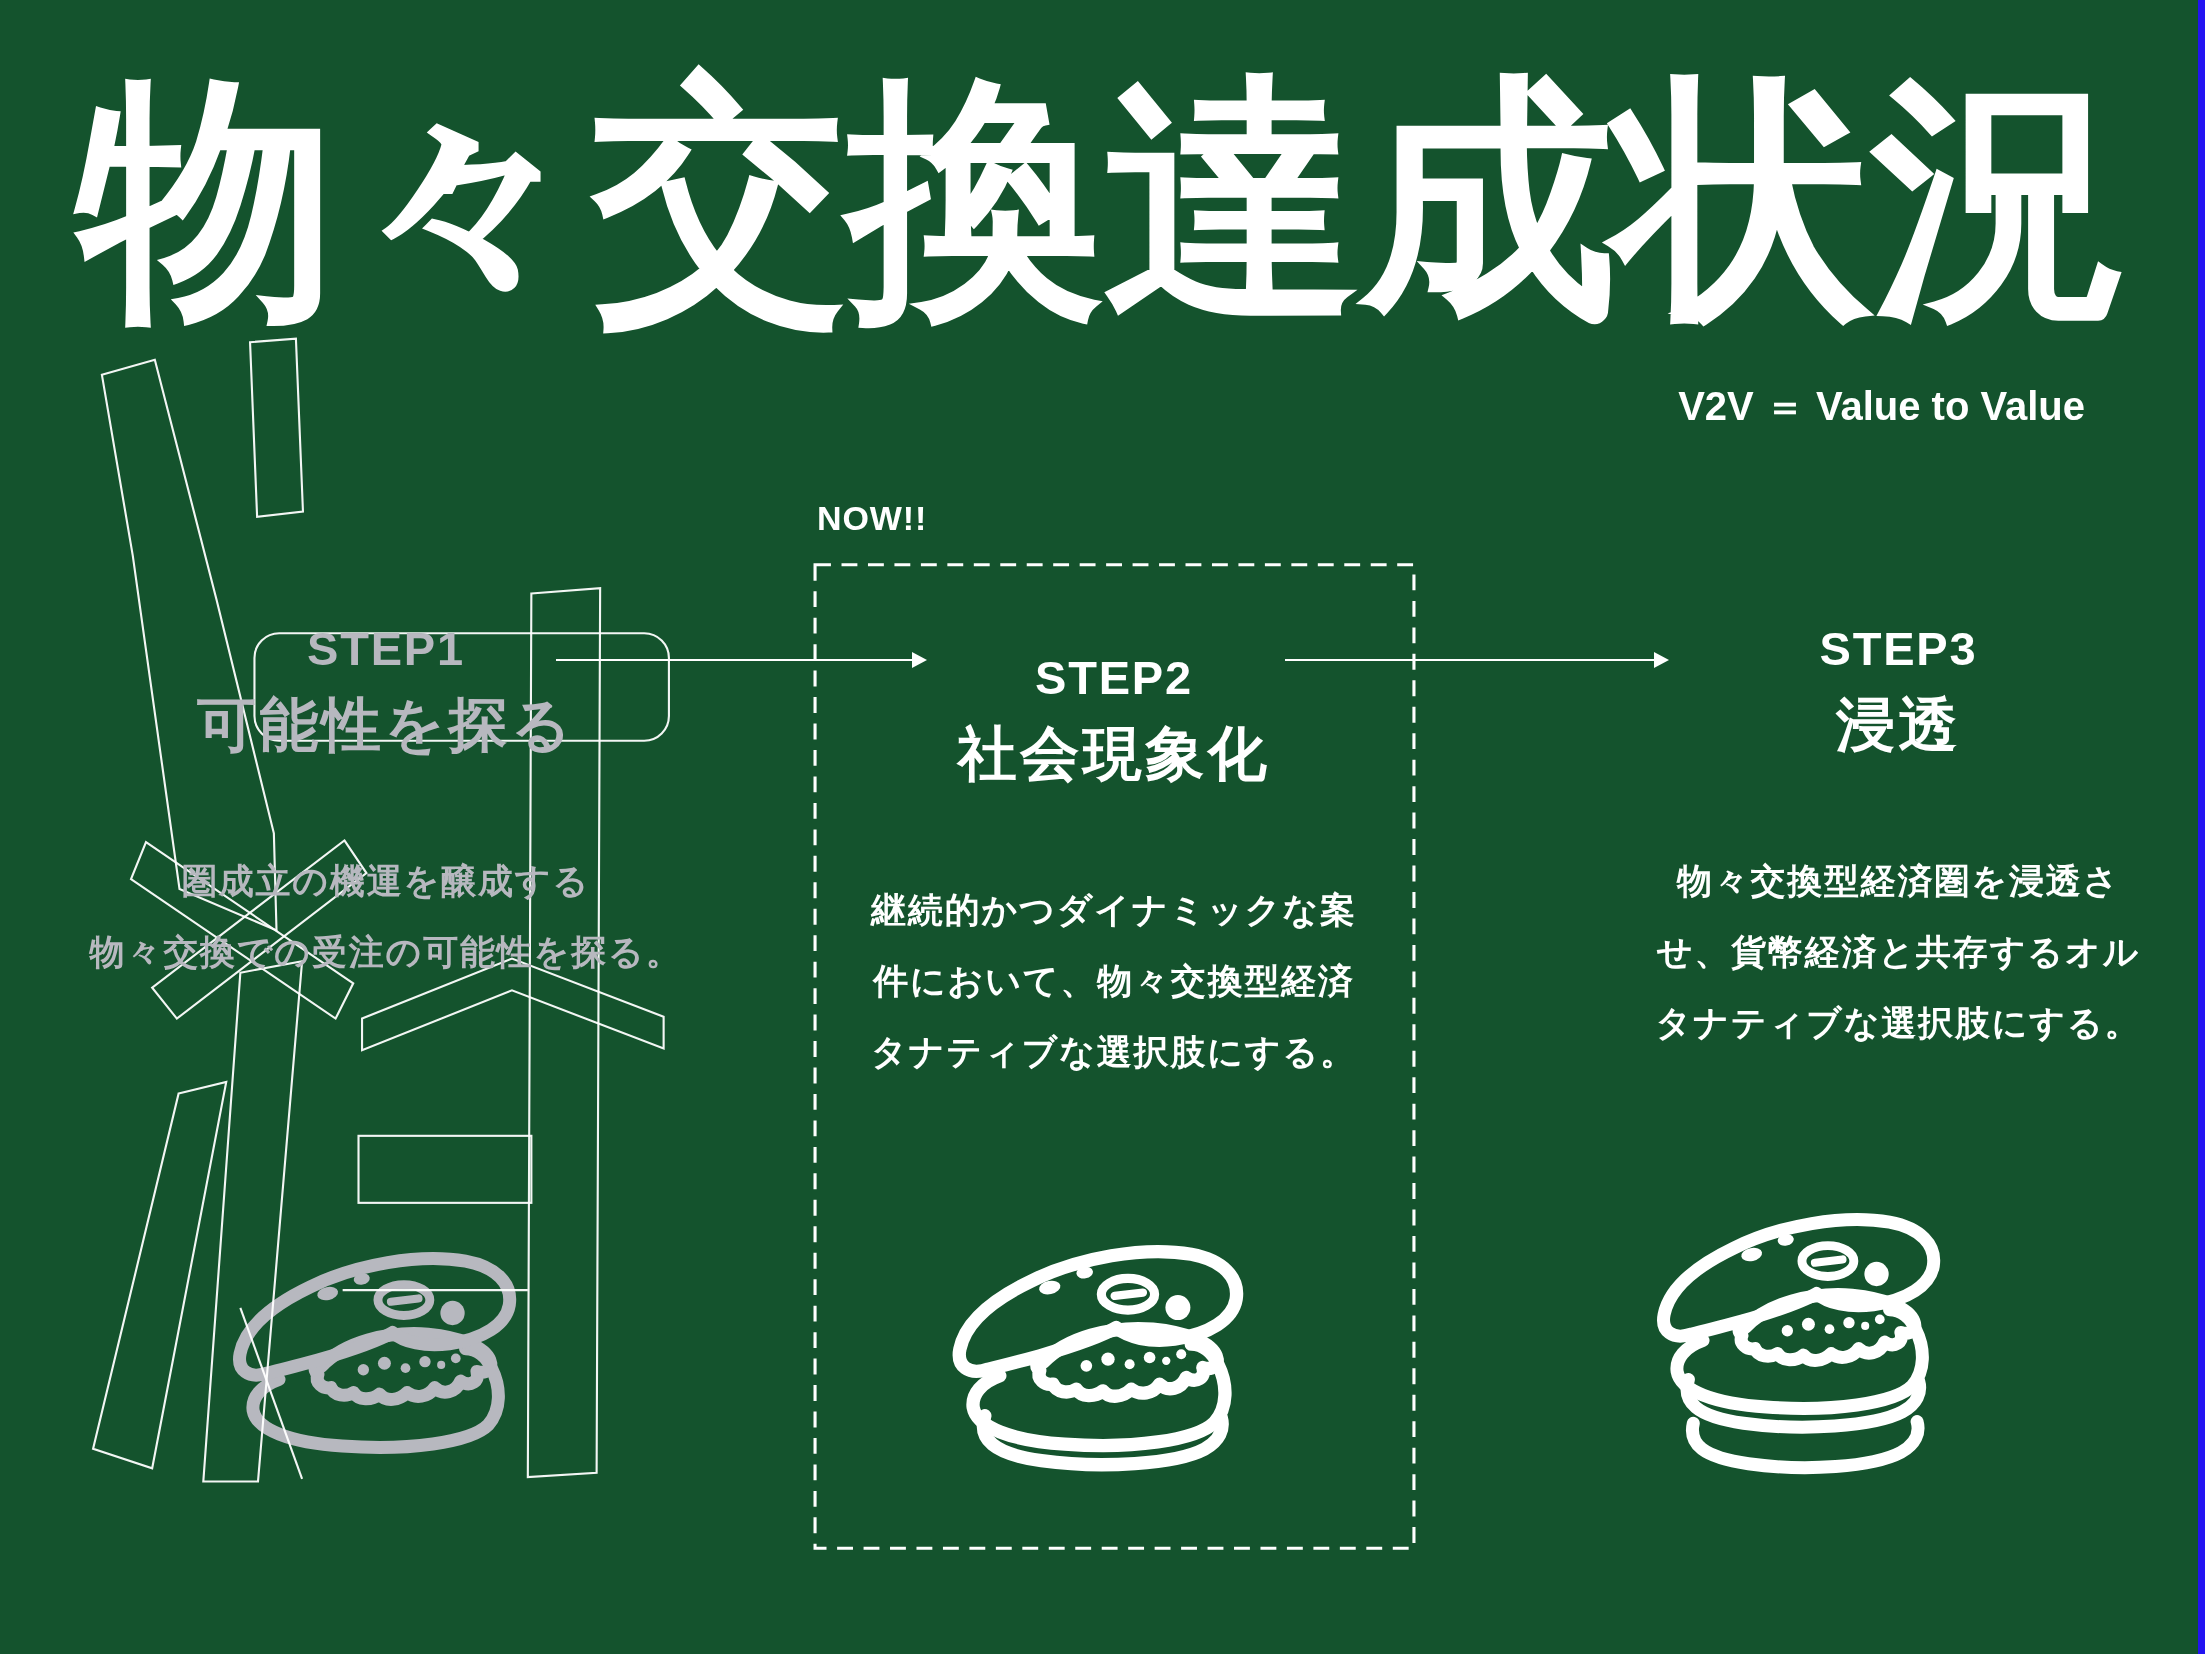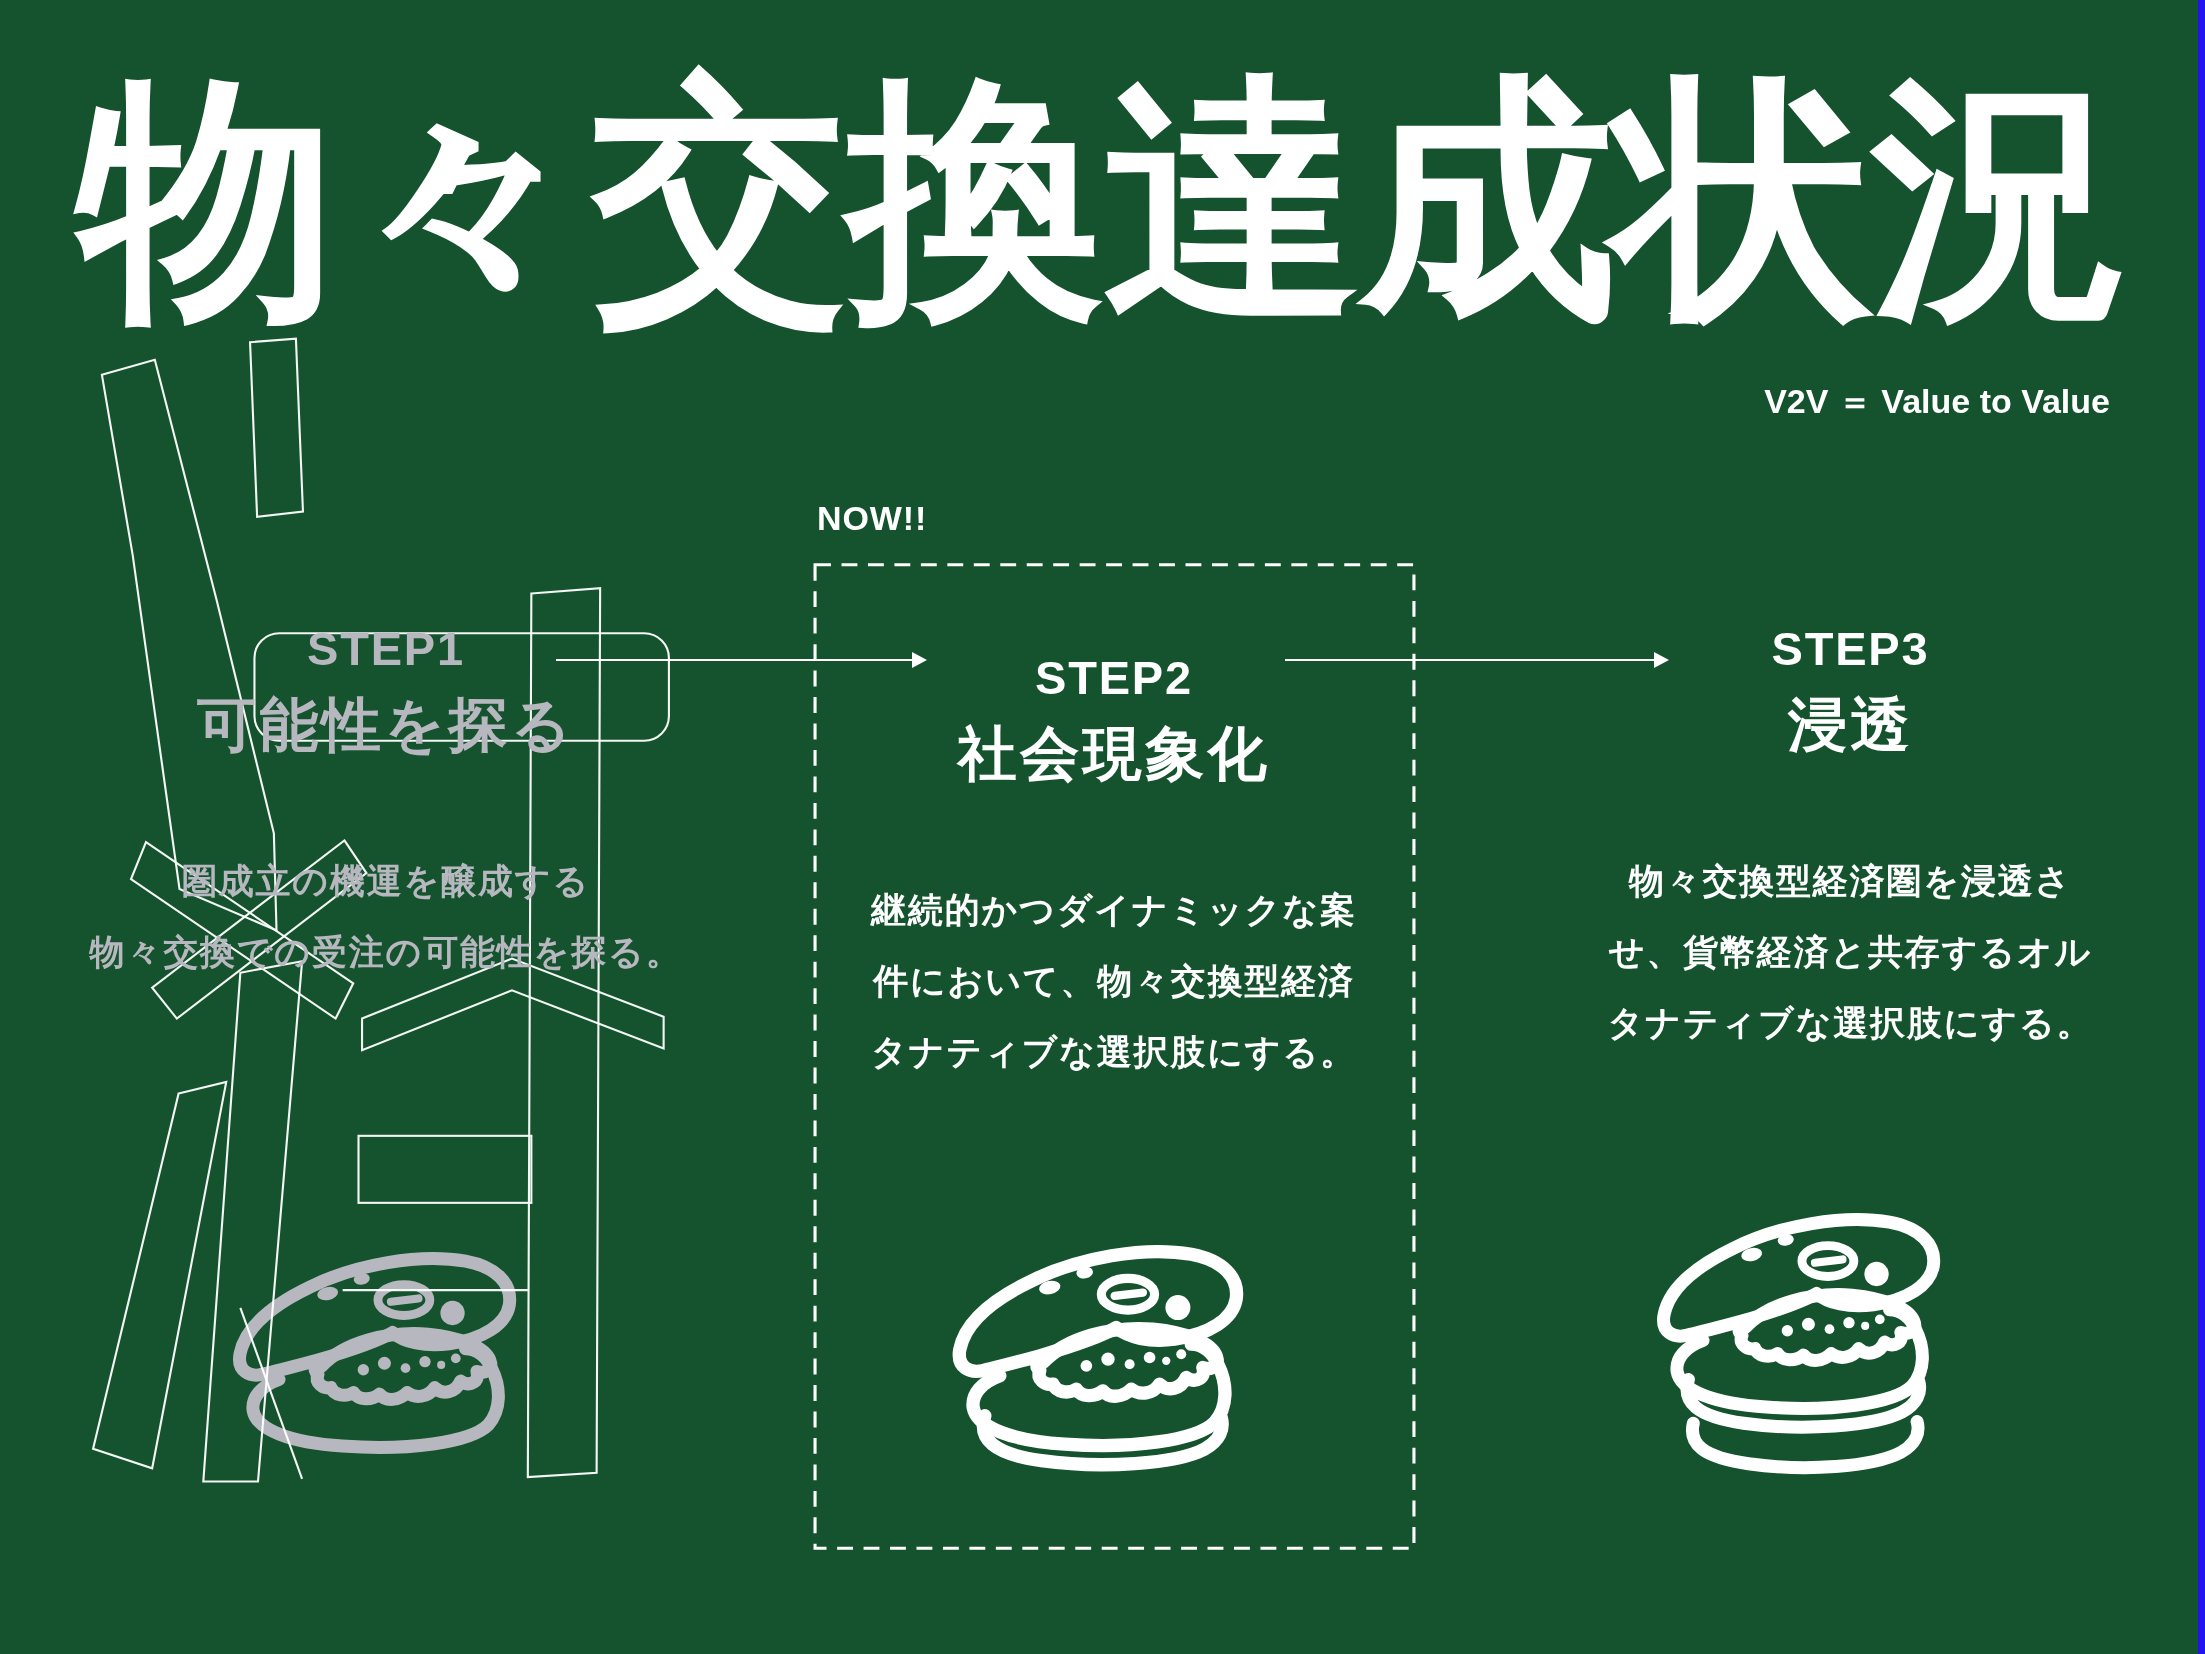--- a/index.html
+++ b/index.html
@@ -8,32 +8,32 @@
     background:#14532d;
     font-family:"Liberation Sans","DejaVu Sans",sans-serif;
     font-weight:bold;color:#ffffff;
   }
   .abs{position:absolute;}
   .main-title{
     left:78px;top:71px;font-size:258px;line-height:1;letter-spacing:-1.8px;
     white-space:nowrap;color:#ffffff;z-index:4;
   }
   .subtitle{
-    right:88px;top:379px;font-size:34px;color:#ffffff;z-index:4;white-space:nowrap;
+    right:113px;top:379px;font-size:40px;color:#ffffff;z-index:4;white-space:nowrap;
   }
   .now-badge{
     left:817px;top:499px;font-size:34px;letter-spacing:0.9px;color:#ffffff;z-index:5;
   }
   .dashed-box{left:813px;top:563px;width:603px;height:987px;z-index:1;}
   .col-label{font-size:47px;letter-spacing:1.8px;text-align:center;top:621px;z-index:4;white-space:nowrap;}
   .col-title{font-size:59px;letter-spacing:3.5px;text-align:center;top:686px;z-index:4;white-space:nowrap;}
   .col-desc{font-size:35px;letter-spacing:1.8px;line-height:71px;text-align:center;top:845px;z-index:4;white-space:nowrap;}
   .c1{left:77px;width:618px;}
   .c2{left:816px;width:596px;margin-top:29px;}
-  .c3{left:1566px;width:569px;}
+  .c3{left:1614px;width:569px;}
   .muted{color:#b7b8bf;}
   .arrow{height:0;border-top:2.6px solid #ffffff;top:659px;z-index:4;}
   .arrow::after{
     content:"";position:absolute;right:-15px;top:-8.8px;width:0;height:0;
     border-left:15px solid #ffffff;border-top:8px solid transparent;border-bottom:8px solid transparent;
   }
   .arrow1{left:556px;width:356px;}
   .arrow2{left:1285px;width:369px;}
   .icon{z-index:2;}
   .icon path,.icon ellipse.oline{stroke:currentColor;fill:none;stroke-width:16;stroke-linecap:round;stroke-linejoin:round;}

